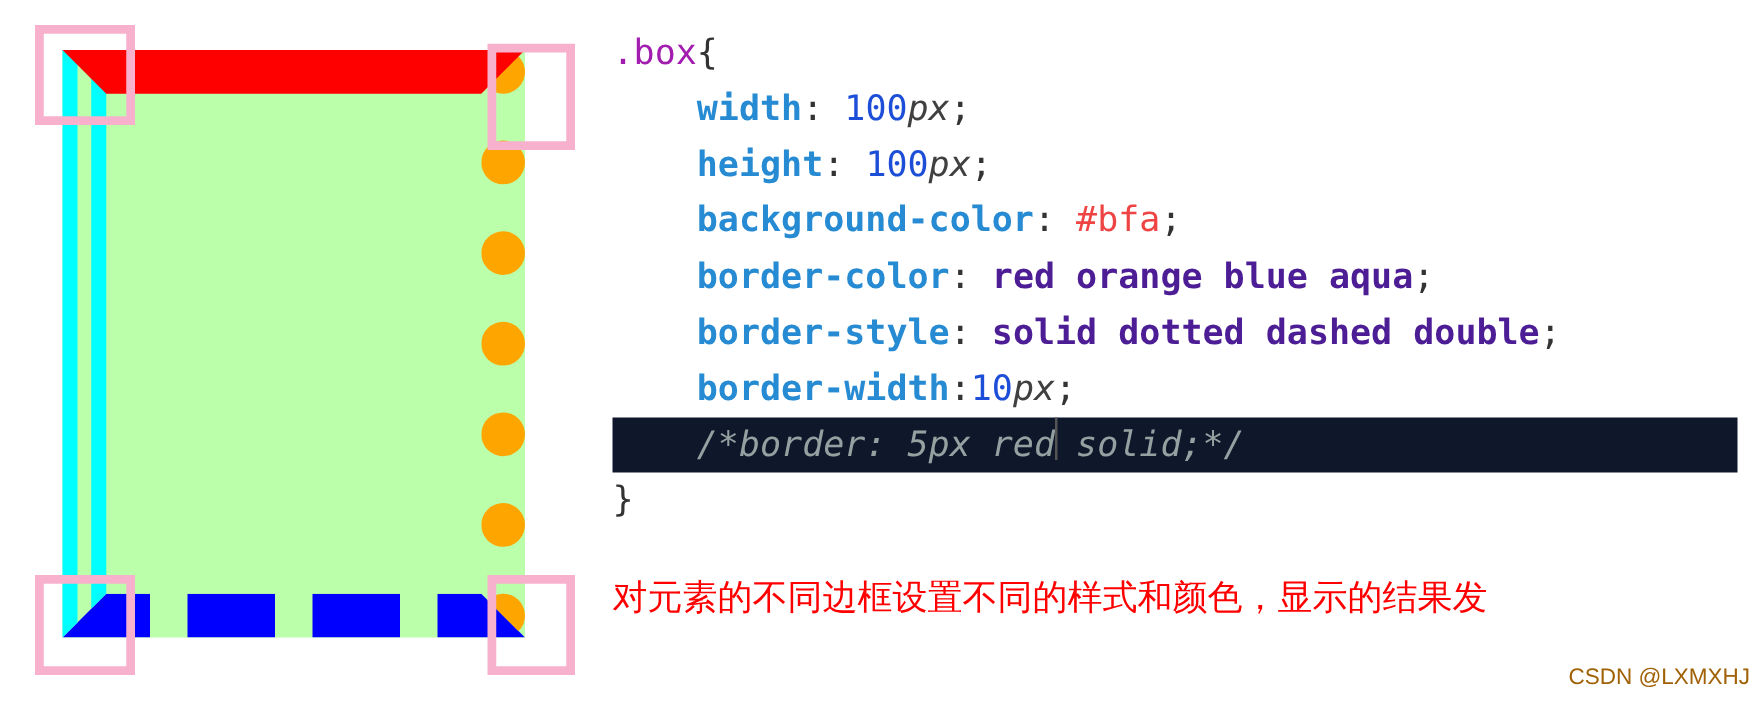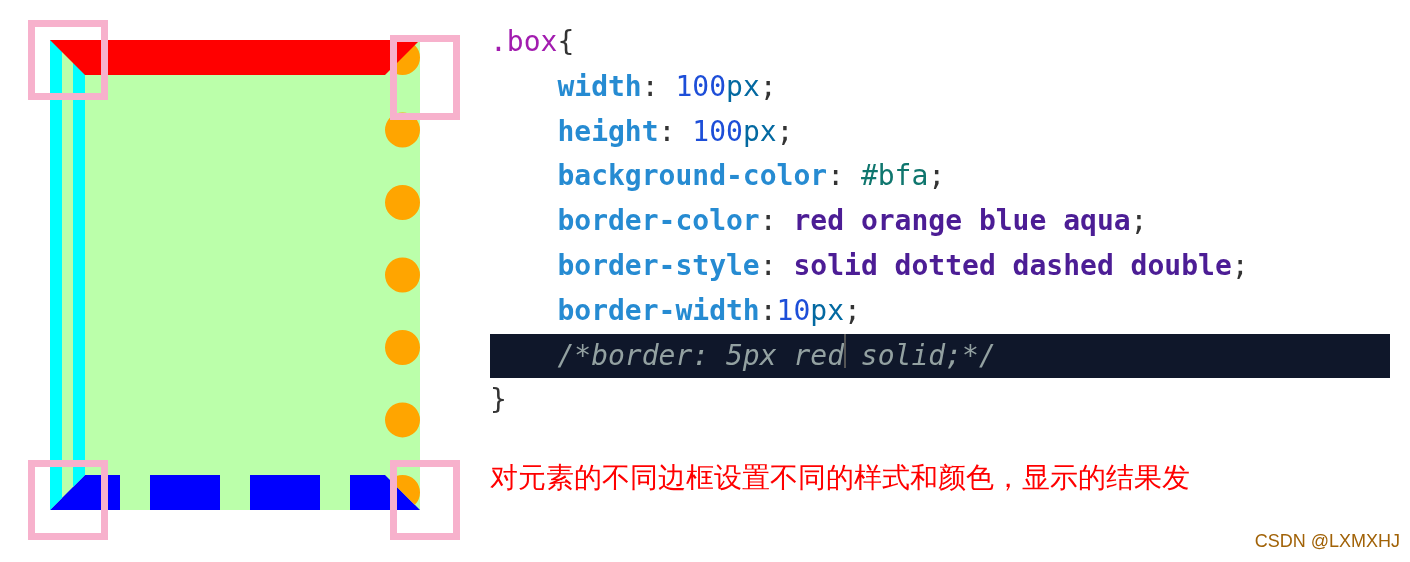--- a/index.html
+++ b/index.html
@@ -46,23 +46,23 @@
     position: relative;
   }
   .code {
     white-space: pre;
   }
   .selector { color: #a21caf; }
   .brace    { color: #333; }
   .prop     { color: #268bd2; font-weight: bold; }
   .colon    { color: #333; }
   .num      { color: #1d4ed8; }
-  .unit     { color: #0369a1; }
+  .unit     { color: #404040; font-style: italic; }
   .sc       { color: #333; }
-  .hex      { color: #0f766e; }
+  .hex      { color: #ef4444; }
   .kw       { color: #4c1d95; font-weight: bold; }
   .comment  { color: #93a1a1; font-style: italic; }
   .comment-line {
     background: #0f172a;
     display: inline-block;
     width: 100%;
     position: relative;
   }
   .cursor {
     position: absolute;

